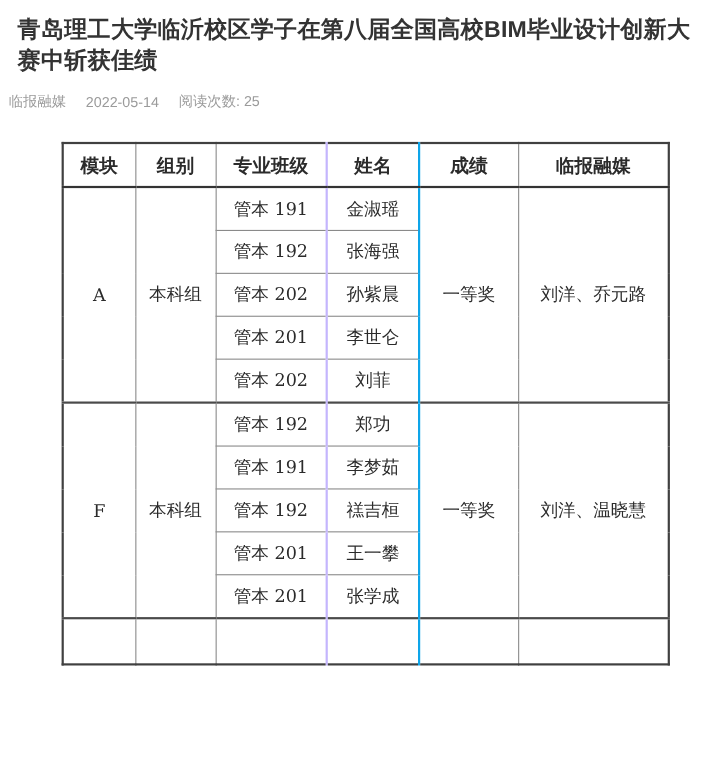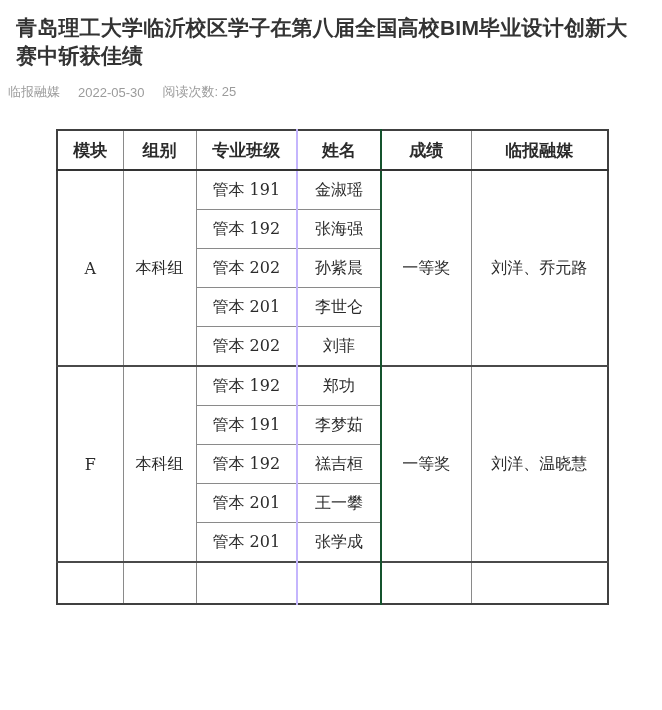--- a/index.html
+++ b/index.html
@@ -66,35 +66,35 @@
     font-size: 17px;
     font-weight: 700;
     border-bottom: 2px solid #333333;
   }
   table.awards td {
     height: 38px;
     font-size: 16px;
   }
   
   table.awards .c2 { border-right: 2px solid #c4b5fd; }
-  table.awards .c3 { border-right: 2px solid #14532d; }
+  table.awards .c3 { border-right: 2px solid #0ea5e9; }
   
   table.awards tr.group-start td { border-top: 2px solid #4a4a4a; }
   table.awards tr.partial-row td { height: 40px; border-bottom: none; }
 </style>
 </head>
 <body>
 
 <div class="page">
 
   <h1 class="article-title">青岛理工大学临沂校区学子在第八届全国高校BIM毕业设计创新大赛中斩获佳绩</h1>
 
   <div class="meta-row">
     <span>临报融媒</span>
-    <span>2022-05-30</span>
+    <span>2022-05-14</span>
     <span>阅读次数: 25</span>
   </div>
 
 
   <table class="awards">
     <colgroup>
         <col style="width: 66px;">
         <col style="width: 73px;">
         <col style="width: 101px;">
         <col style="width: 84px;">

